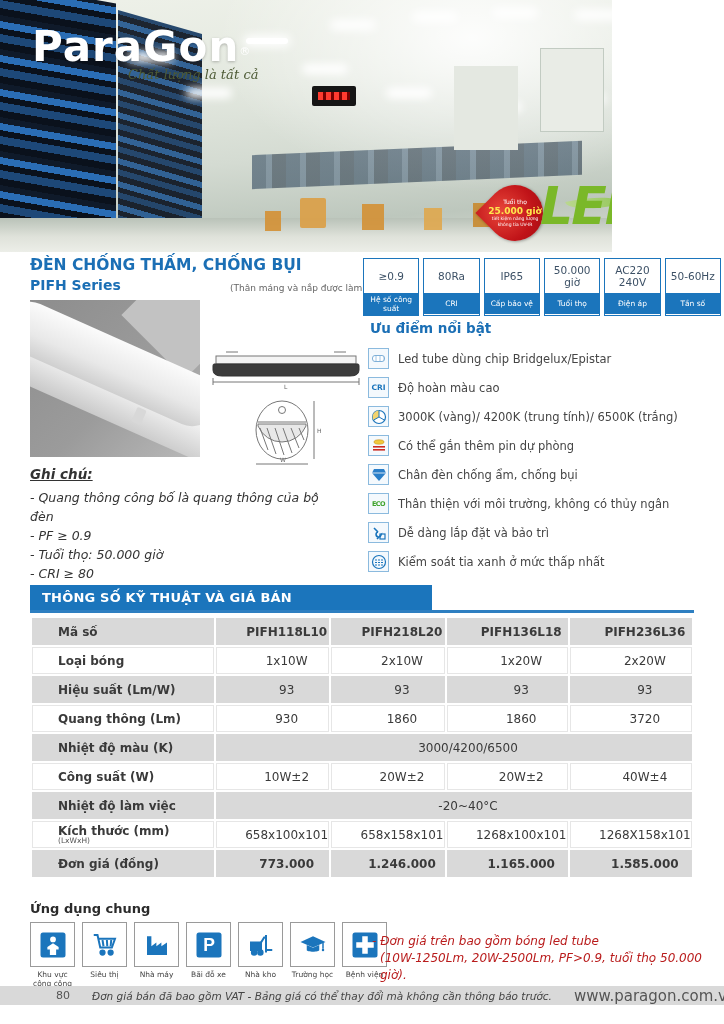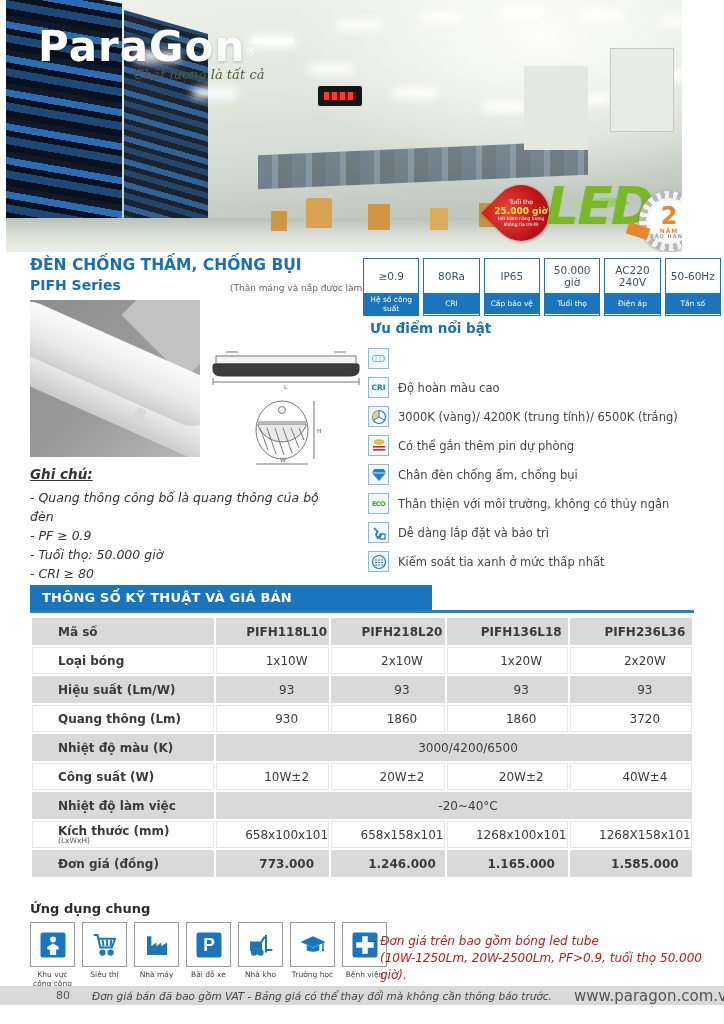--- a/index.html
+++ b/index.html
@@ -1,21 +1,21 @@
 <!DOCTYPE html>
 <html><head>
 <meta charset="utf-8">
 <style>
   * { margin:0; padding:0; box-sizing:border-box; }
   html,body { background:#888; }
   body { font-family:"DejaVu Sans","Liberation Sans",sans-serif; }
   .page { position:relative; width:724px; height:1024px; background:#fff; overflow:hidden; margin:0 auto; }
 
   
-  .photo { position:absolute; left:6px; top:0; width:676px; height:252px; overflow:hidden;
+  .photo { position:absolute; left:0; top:0; width:612px; height:252px; overflow:hidden;
     background:linear-gradient(175deg,#eef1e9 0%,#e3e8df 35%,#d4dbd2 60%,#bdc7bd 82%,#d8dcd4 100%); }
   .hp-glow { position:absolute; right:-60px; top:-40px; width:500px; height:260px;
     background:radial-gradient(ellipse at 60% 30%, rgba(255,255,255,.9) 0%, rgba(255,255,255,0) 60%); }
   .hp-racks-near { position:absolute; left:-14px; top:-8px; width:130px; height:270px; transform:skewY(10deg);
     background:repeating-linear-gradient(0deg,#0a111c 0 7px,#1d4878 7px 15px,#0a111c 15px 21px,#2a6db5 21px 28px,#0f1a2a 28px 34px); }
   .hp-racks-mid { position:absolute; left:118px; top:22px; width:84px; height:240px; transform:skewY(16deg); opacity:.92;
     background:repeating-linear-gradient(0deg,#0b1320 0 6px,#163a63 6px 12px,#0b1320 12px 17px,#23578f 17px 23px); }
   .hp-racks-center { position:absolute; left:252px; top:148px; width:330px; height:34px; transform:skewY(-2.5deg); opacity:.55;
     background:repeating-linear-gradient(90deg,#233c55 0 14px,#48627c 14px 20px,#1b2d40 20px 34px); }
   .hp-floor { position:absolute; left:0; bottom:0; width:724px; height:34px;
@@ -251,20 +251,21 @@
       <text x="70" y="124" font-size="6" fill="#666">W</text>
     </svg>
   </div>
 
   <div class="features-head">Ưu điểm nổi bật</div>
   <div class="features">
     <div class="feat">
       <span class="ficon">
           <span class="ico-tube"></span>
         </span>
+      <span class="feat-text">Led tube dùng chip Bridgelux/Epistar</span>
     </div>
     <div class="feat">
       <span class="ficon">
           <span class="ico-cri">CRI</span>
         </span>
       <span class="feat-text">Độ hoàn màu cao</span>
     </div>
     <div class="feat">
       <span class="ficon">
         <svg width="16" height="16" viewBox="0 0 16 16">

